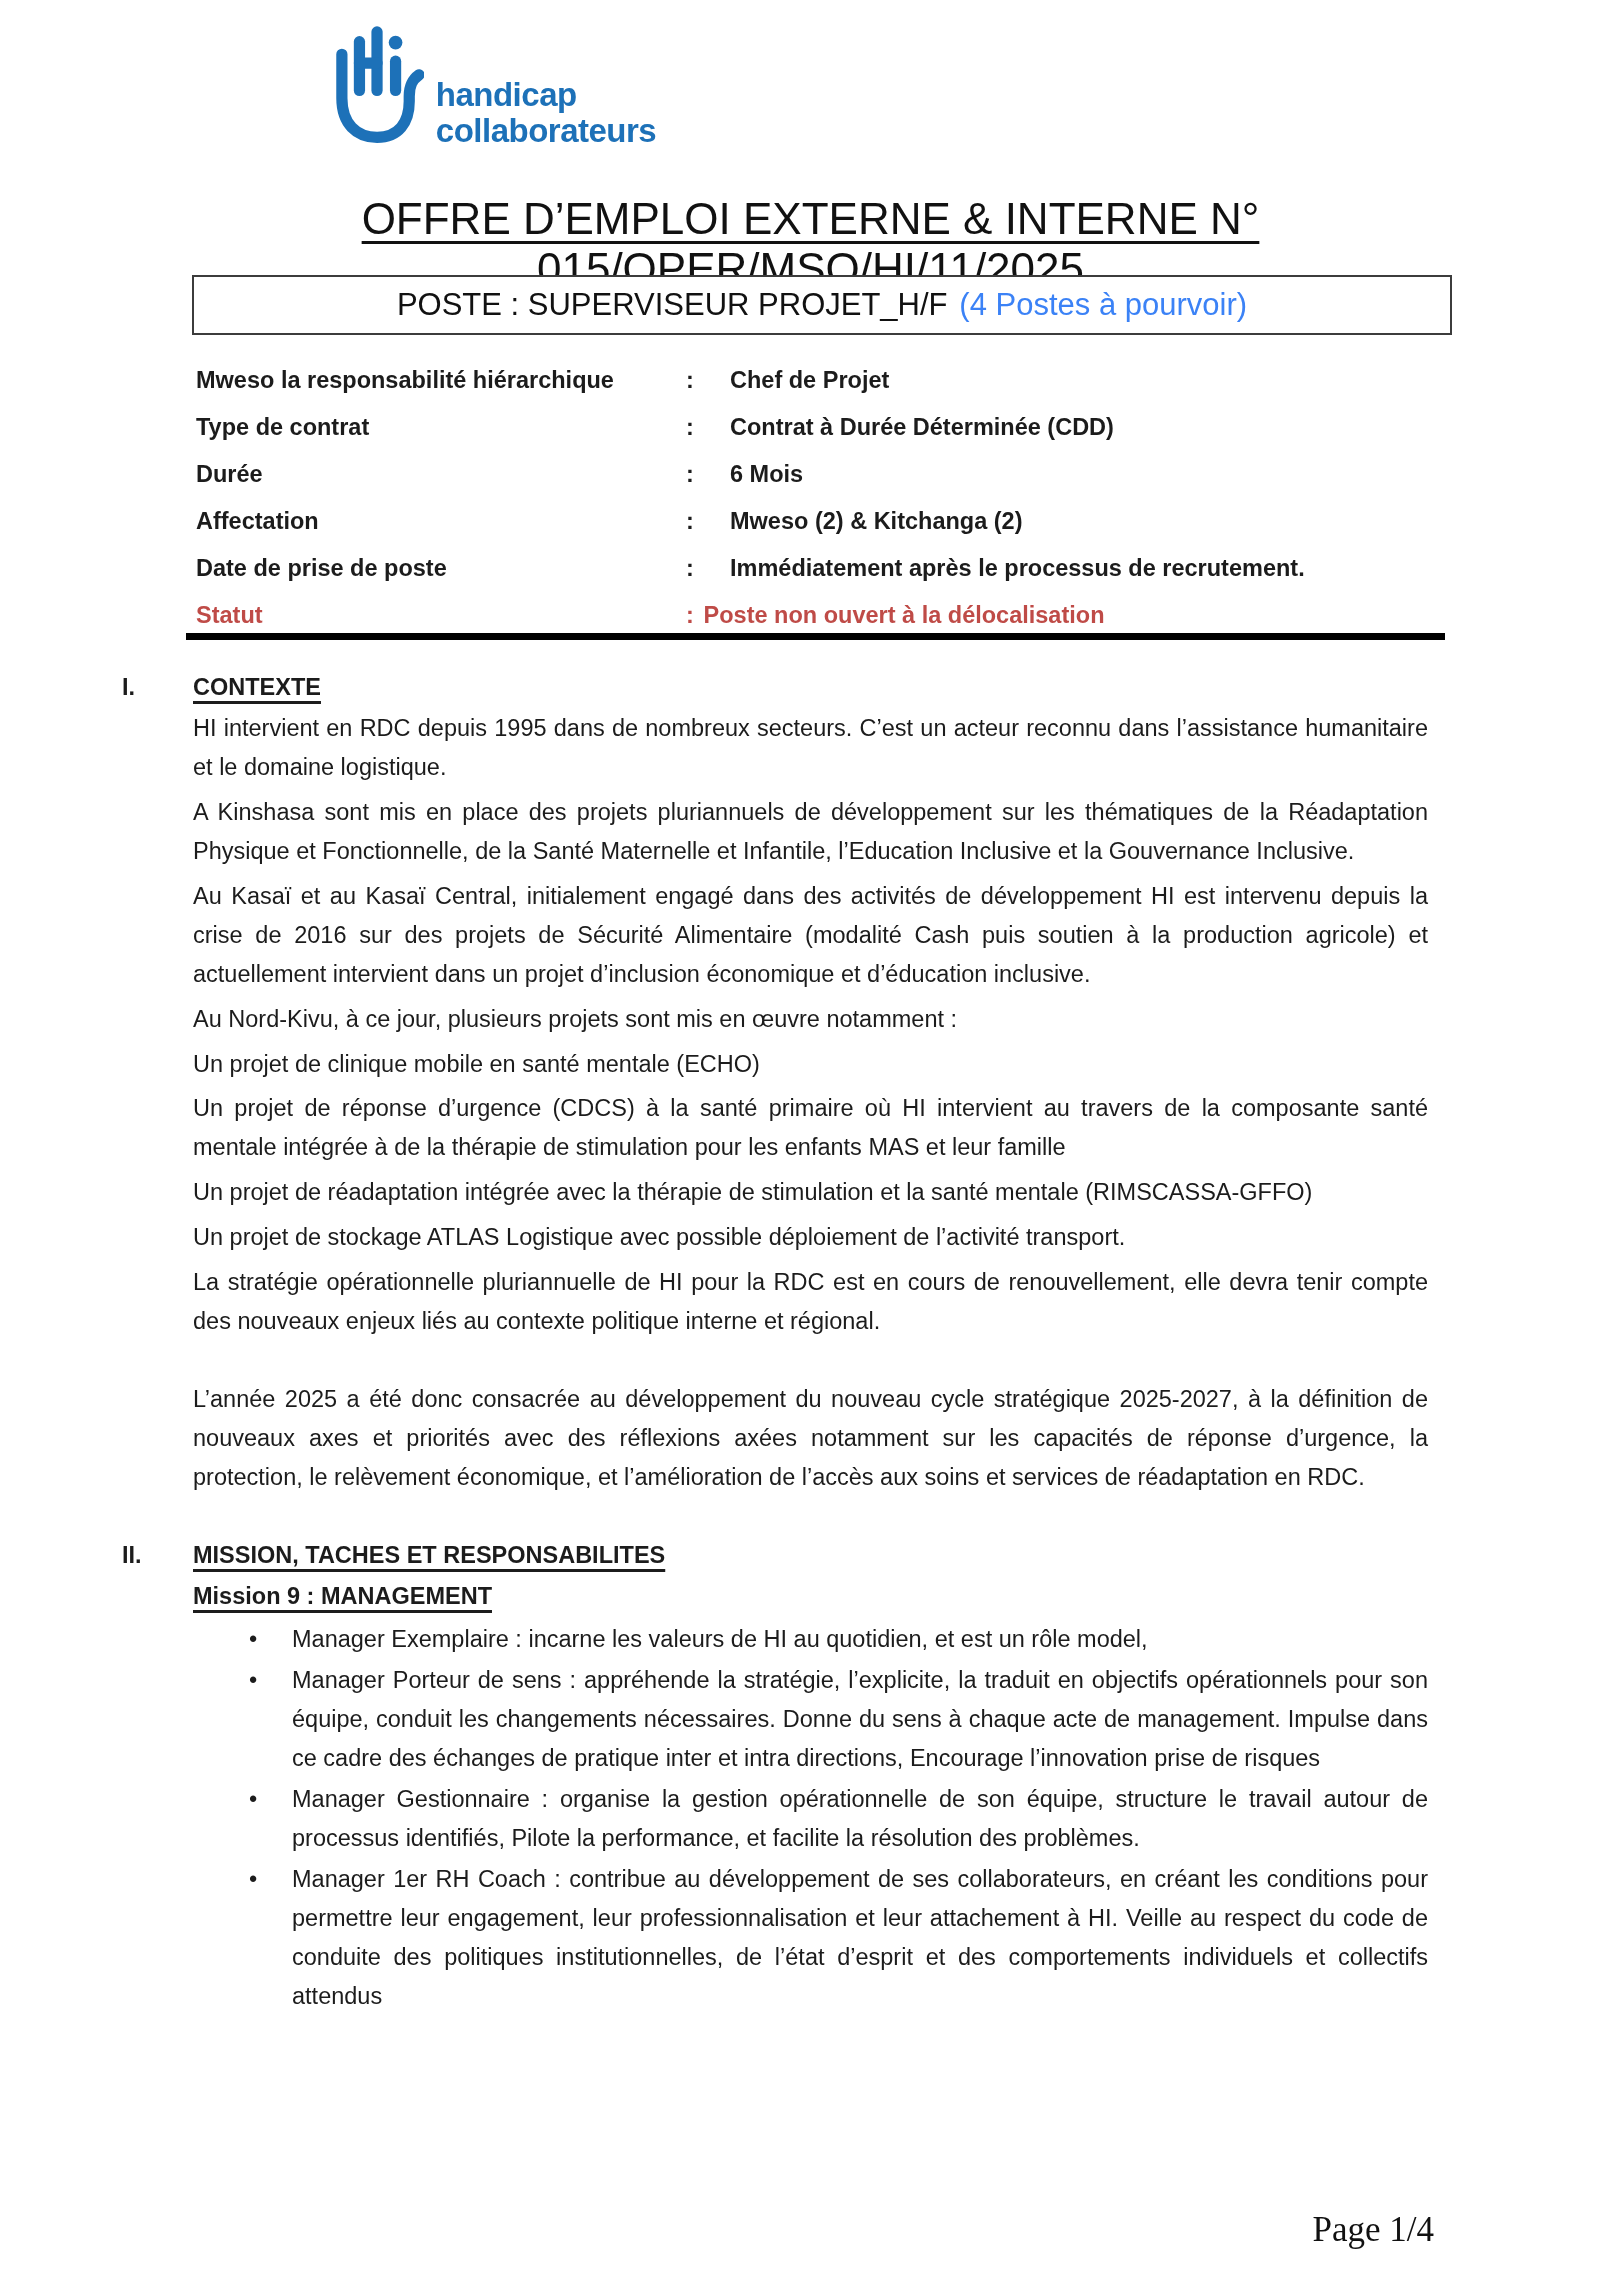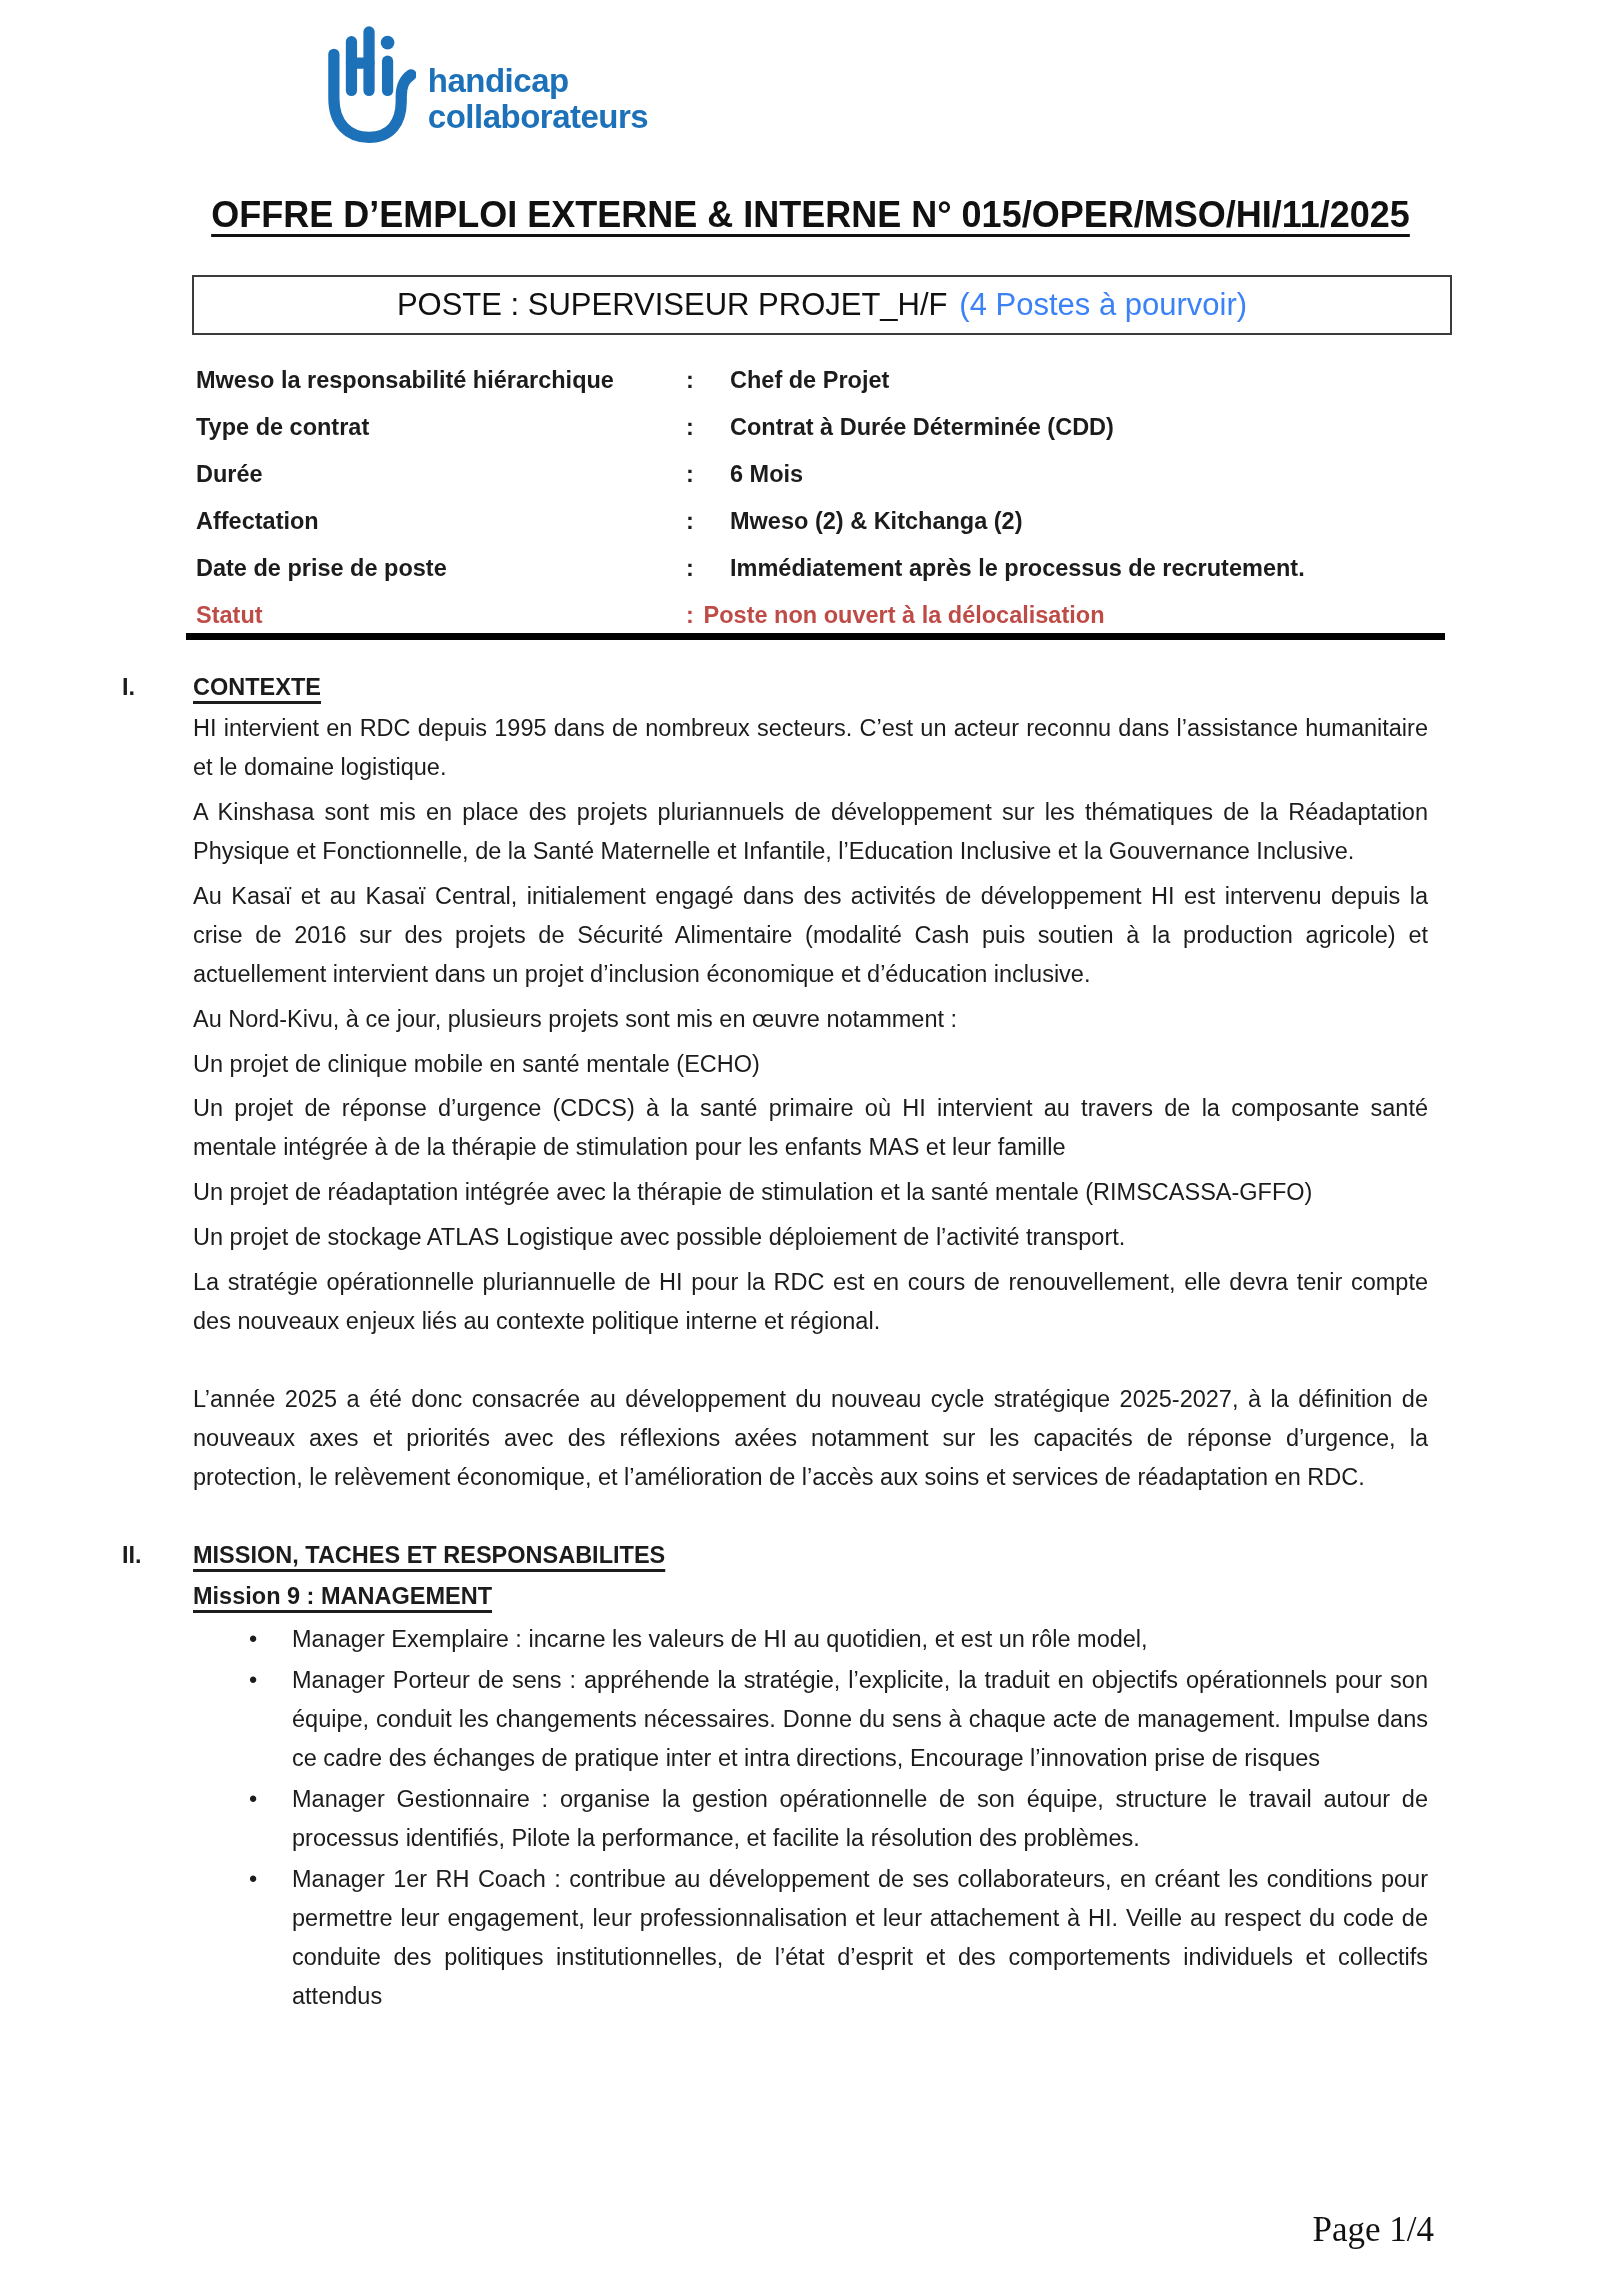--- a/index.html
+++ b/index.html
@@ -7,28 +7,28 @@
     position:relative;
     width:1621px;height:2293px;
     margin:0 auto;
     background:#ffffff;
     font-family:"Liberation Sans",sans-serif;
     color:#1c1c1c;
     overflow:hidden;
   }
 
   
-  .logo{position:absolute;left:324px;top:25.5px;display:flex;align-items:center;}
+  .logo{position:absolute;left:332px;top:25.5px;display:flex;align-items:flex-end;}
   .logo-hand{width:92px;height:123px;flex:0 0 auto;}
   .brand{padding-top:23.5px;margin-left:11.8px;font-weight:bold;font-size:33px;line-height:36px;letter-spacing:-0.5px;}
 
   
   .doc-title{
     position:absolute;left:196px;width:1229px;top:194px;
-    text-align:center;font-size:36px;font-weight:bold;color:#111;
+    text-align:center;font-size:44px;font-weight:normal;color:#111;
   }
   .doc-title .underlined{text-decoration:underline;text-decoration-thickness:2.9px;text-underline-offset:6.9px;}
 
   
   .poste-box{
     position:absolute;left:192px;top:275px;width:1256px;height:56px;
     border:2.9px solid #3c3c3c;background:#fff;
     display:flex;align-items:center;justify-content:center;
     font-size:31px;font-weight:normal;color:#111;
   }

